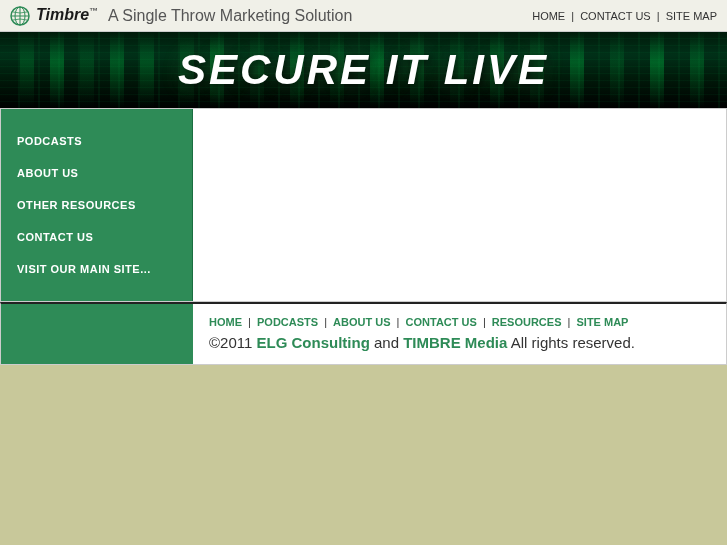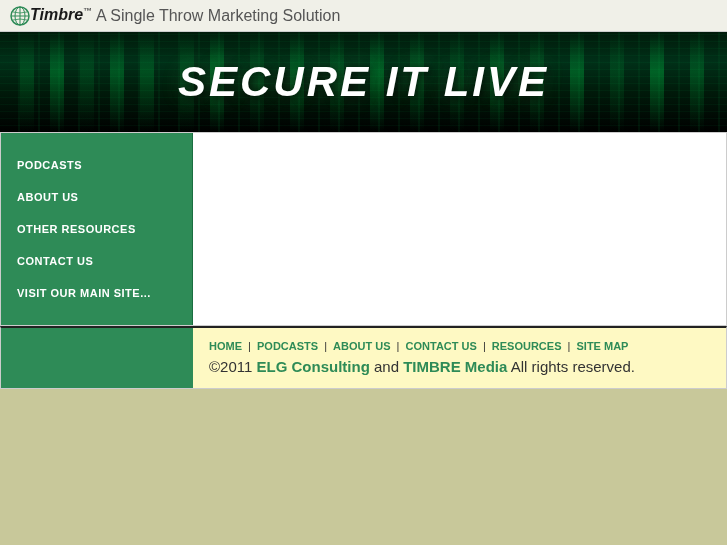--- a/index.html
+++ b/index.html
@@ -21,20 +21,21 @@
       display: flex;
       align-items: center;
       justify-content: space-between;
       padding: 4px 10px;
       height: 32px;
     }
 
     #logo-area {
       display: flex;
       align-items: center;
+      gap: 6px;
     }
 
     #logo-globe {
       width: 20px;
       height: 20px;
     }
 
     #logo-text {
       font-size: 16px;
       font-weight: bold;
@@ -59,21 +60,21 @@
     }
 
     #header-nav span {
       margin: 0 3px;
       color: #333;
     }
 
     
     #banner {
       width: 100%;
-      height: 100px;
+      height: 76px;
       background-color: #000;
       position: relative;
       overflow: hidden;
       display: flex;
       align-items: center;
       justify-content: center;
     }
 
     #banner-bg {
       position: absolute;
@@ -162,21 +163,21 @@
       padding: 10px;
       background: #fff;
       min-height: 180px;
     }
 
     
     #footer {
       display: flex;
       border: 1px solid #ccc;
       border-top: 2px solid #222;
-      background: #fef9c3;
+      background: #ffffff;
     }
 
     #footer-sidebar {
       width: 192px;
       min-width: 192px;
       background-color: #2e8b57;
       min-height: 60px;
     }
 
     #footer-content {
@@ -225,20 +226,27 @@
         <ellipse cx="10" cy="10" rx="5" ry="9" fill="none" stroke="#2e8b57" stroke-width="1"></ellipse>
         <line x1="1" y1="10" x2="19" y2="10" stroke="#2e8b57" stroke-width="1"></line>
         <line x1="10" y1="1" x2="10" y2="19" stroke="#2e8b57" stroke-width="1"></line>
         <path d="M3 6 Q10 8 17 6" fill="none" stroke="#2e8b57" stroke-width="0.8"></path>
         <path d="M3 14 Q10 12 17 14" fill="none" stroke="#2e8b57" stroke-width="0.8"></path>
       </svg>
       <span id="logo-text">
         <span style="font-size:16px;font-weight:bold;color:#1a1a1a;font-style:italic;">Timbre</span><span style="font-size:9px;vertical-align:super;color:#555;">™</span>
       </span>
       <span id="logo-tagline">A Single Throw Marketing Solution</span>
+    </div>
+    <div id="header-nav">
+      <a class="header-nav-link">HOME</a>
+      <span> | </span>
+      <a class="header-nav-link">CONTACT US</a>
+      <span> | </span>
+      <a class="header-nav-link">SITE MAP</a>
     </div>
   </div>
 
   <div id="banner">
     <div id="banner-bg"></div>
     <div id="banner-matrix">
 
       <div class="rain-col" style="left:20px; opacity:0.5;"></div>
       <div class="rain-col" style="left:50px; opacity:0.8;"></div>
       <div class="rain-col" style="left:80px; opacity:0.4;"></div>

